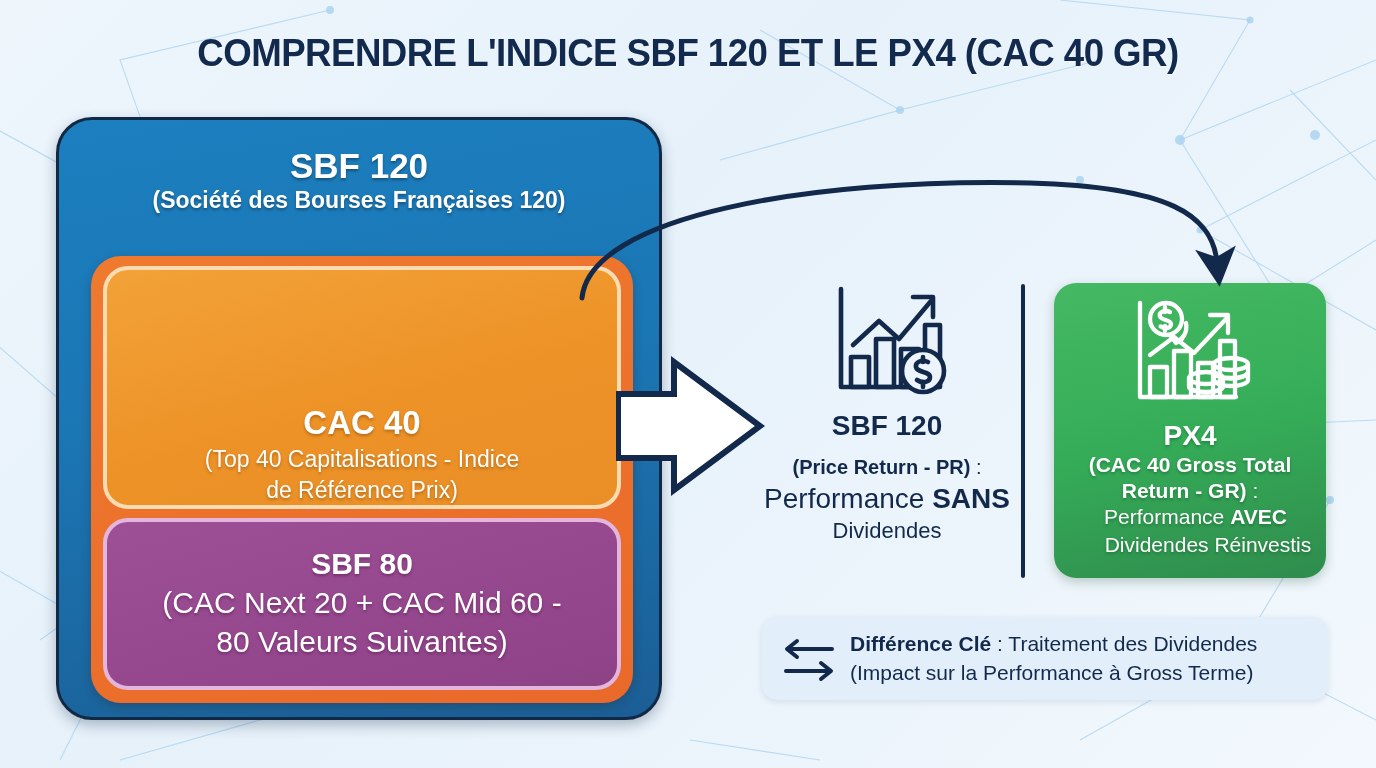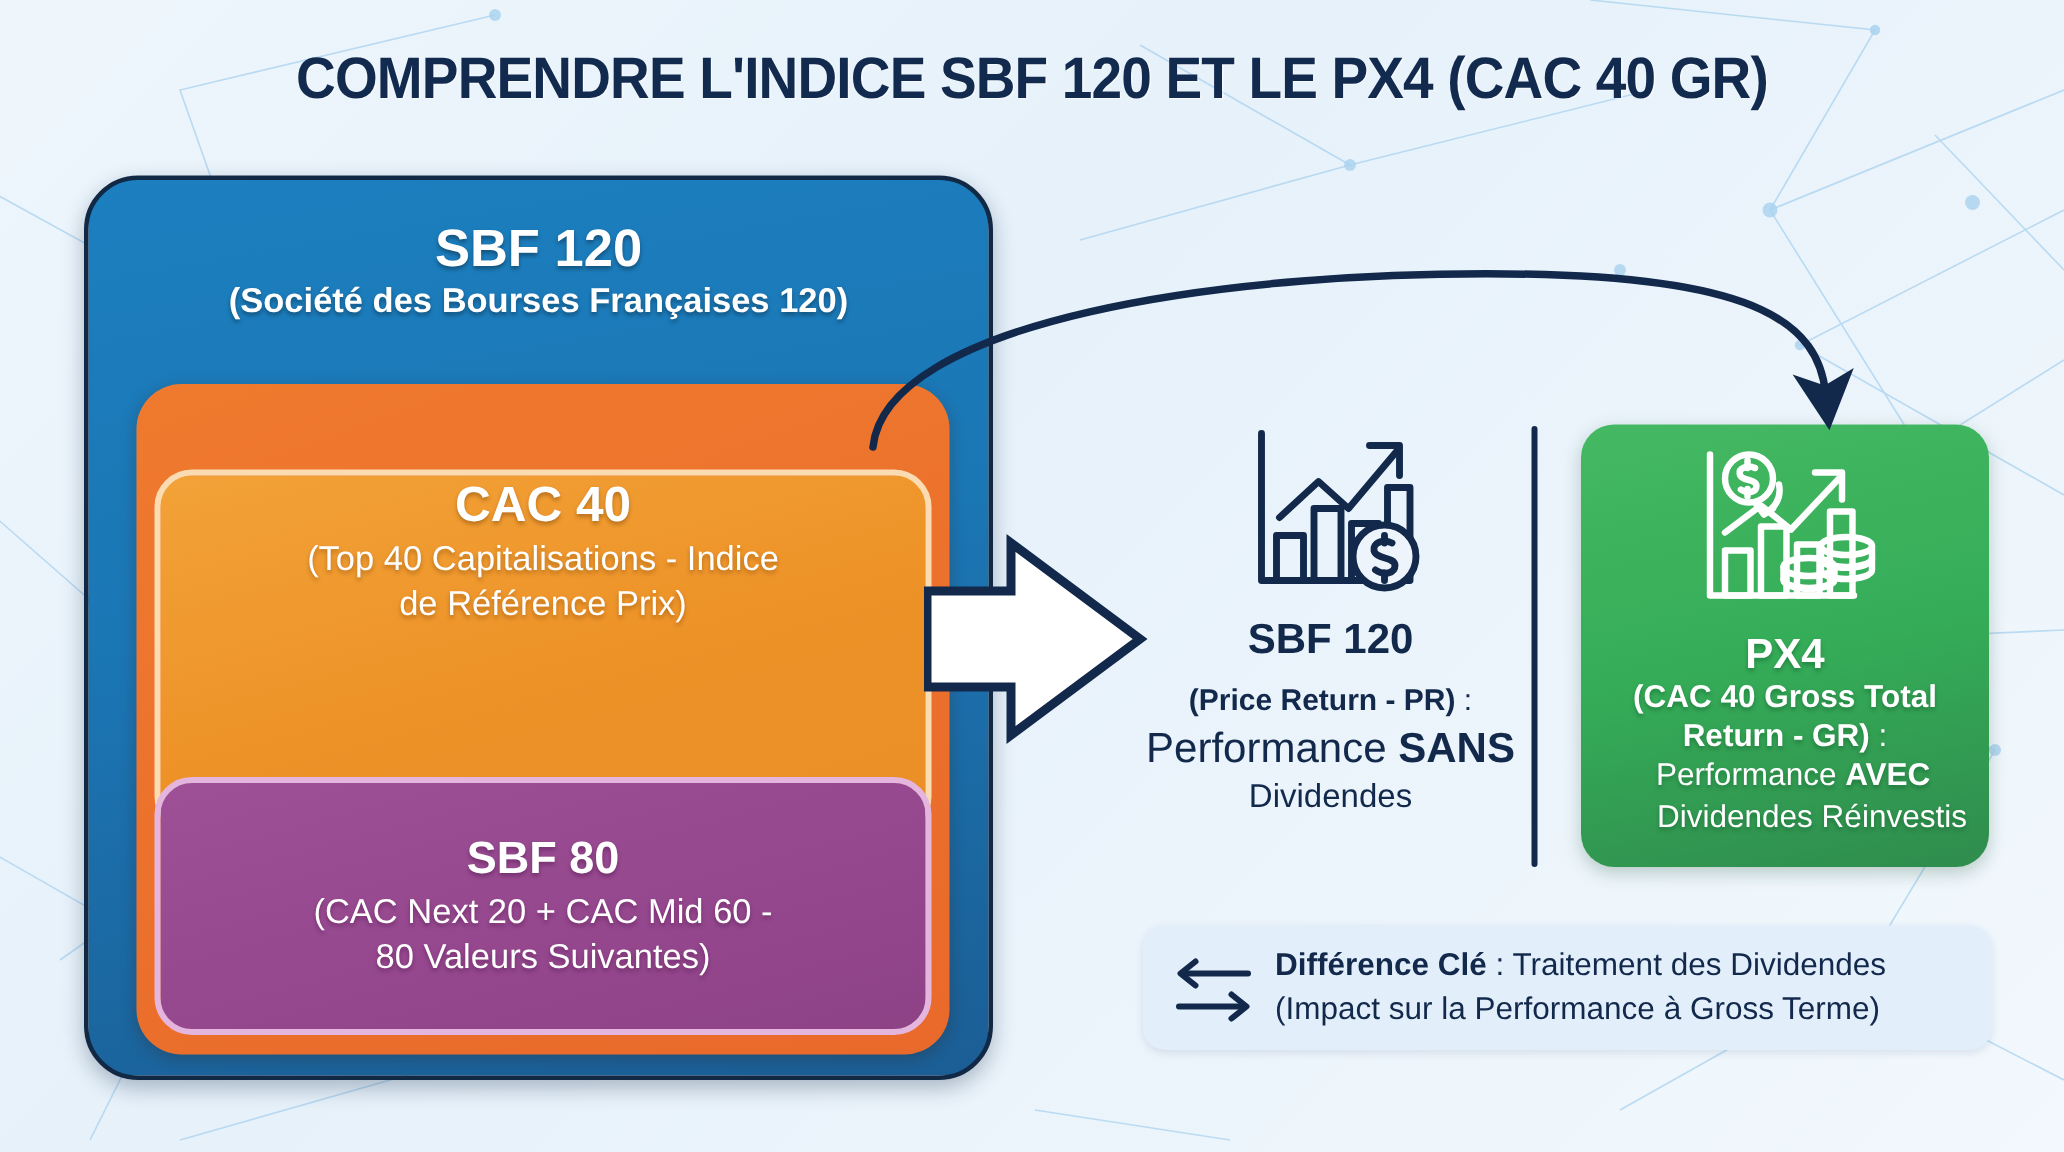--- a/index.html
+++ b/index.html
@@ -86,22 +86,21 @@
     width: 518px;
     height: 243px;
     border-radius: 25px;
     background: linear-gradient(165deg, #f2a238 0%, #ed9227 55%, #e98f26 100%);
     border: 4px solid #fbdcb2;
     text-align: center;
     color: #ffffff;
     text-shadow: 0 2px 3px rgba(100,50,0,0.40);
     display: flex;
     flex-direction: column;
-    justify-content: flex-start;
-    margin-top: 47px;
+    justify-content: flex-end;
   }
   .cac40-title { font-size: 33px; font-weight: bold; line-height: 1.18; margin-bottom: 1px; }
   .cac40-sub   { font-size: 23px; line-height: 1.32; padding: 0 34px; }
 
   #sbf80-card {
     position: absolute;
     left: 12px;
     top: 262px;
     width: 518px;
     height: 172px;
@@ -109,21 +108,21 @@
     background: linear-gradient(165deg, #9d5096 0%, #95478e 60%, #8e4286 100%);
     border: 4px solid #e4b6dd;
     text-align: center;
     color: #ffffff;
     text-shadow: 0 2px 3px rgba(60,10,55,0.40);
     display: flex;
     flex-direction: column;
     justify-content: center;
   }
   .sbf80-title { font-size: 30px; font-weight: bold; line-height: 1.18; margin-bottom: 1px; }
-  .sbf80-sub   { font-size: 23px; line-height: 1.32; padding: 0 24px; }
+  .sbf80-sub   { font-size: 30px; line-height: 1.32; padding: 0 24px; }
 
   
   #flow-arrow {
     position: absolute;
     left: 616px;
     top: 352px;
     width: 150px;
     height: 148px;
     z-index: 5;
   }

